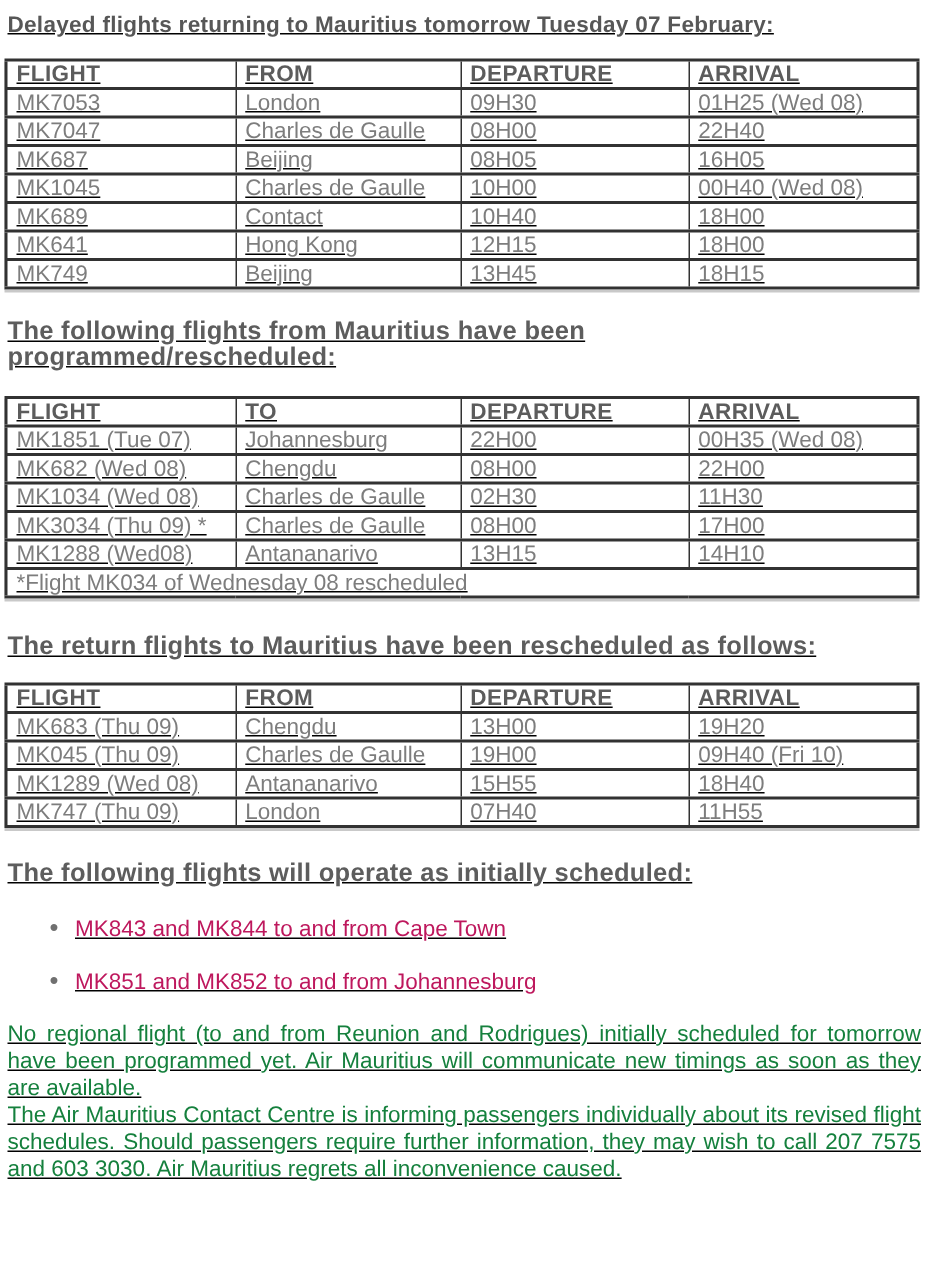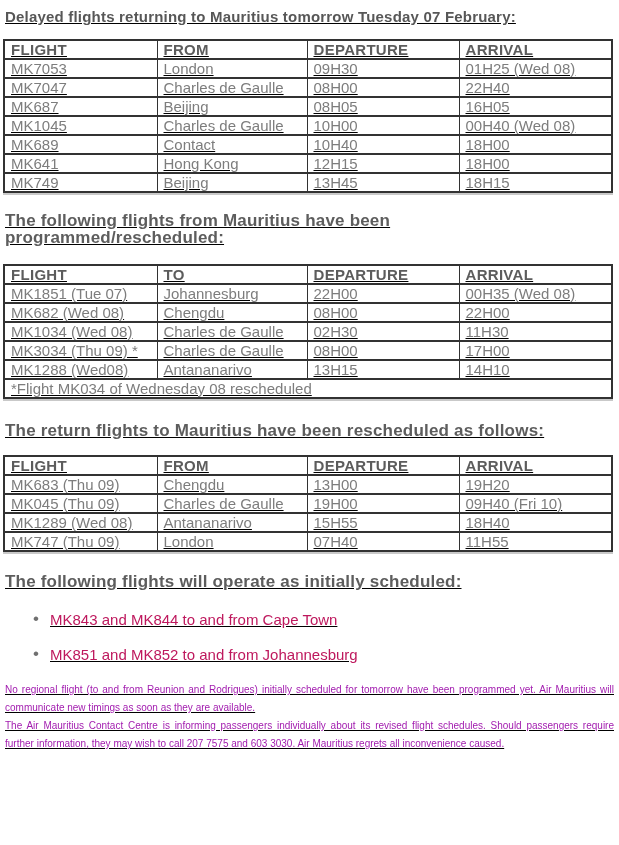--- a/index.html
+++ b/index.html
@@ -87,23 +87,23 @@
   }
   ul.scheduled-list li::before {
     content: "\2022";
     position: absolute;
     left: 28px;
     top: -1px;
     font-size: 17px;
     color: #707070;
   }
   p.body-paragraph {
-    font-size: 10px;
+    font-size: 15px;
     line-height: 18px;
-    color: #a21caf;
+    color: #15803d;
     text-align: justify;
     margin: 0;
   }
   .para-1 { margin-top: 18px; }
   .para-2 { margin-top: 21px; }
 </style>
 </head>
 <body>
 
 <div class="page">

